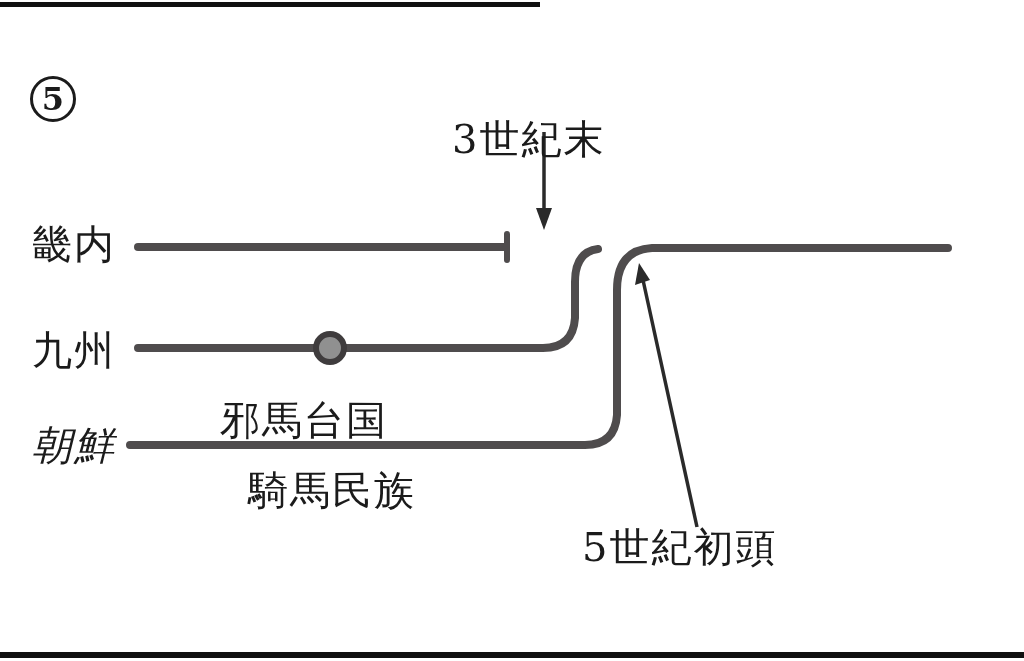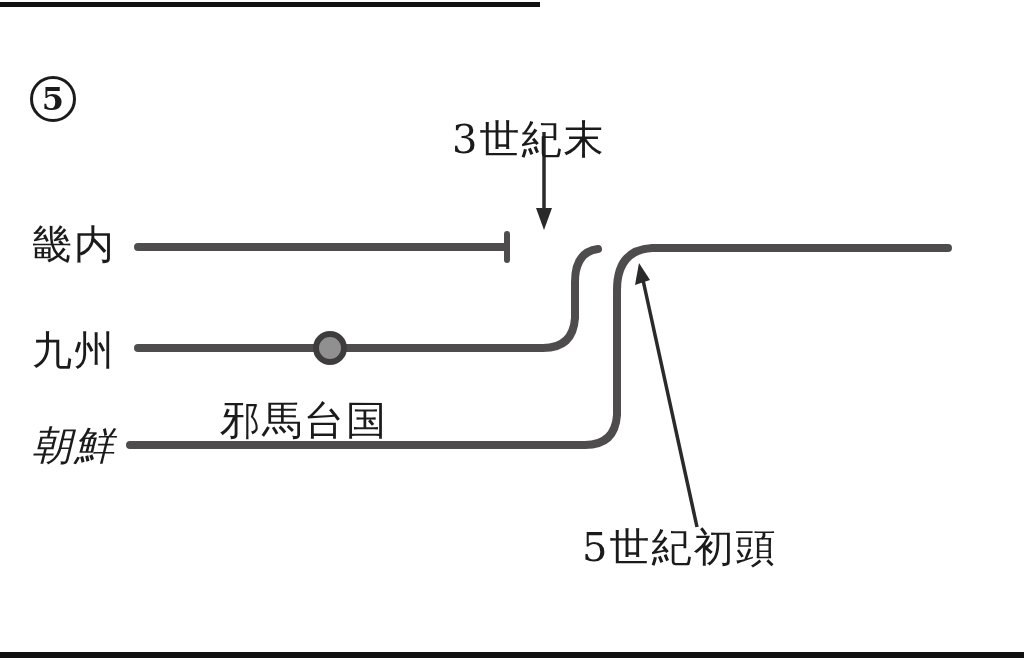--- a/index.html
+++ b/index.html
@@ -100,16 +100,17 @@
 
 
   <div class="label lbl-kinai">畿内</div>
 
   <div class="label lbl-kyushu">九州</div>
 
   <div class="label lbl-chosen">朝鮮</div>
 
   <div class="label lbl-yamataikoku">邪馬台国</div>
 
+  <div class="label lbl-kiba">騎馬民族</div>
 
   <div class="label lbl-fifth-century">5世紀初頭</div>
 
 </div>
 
 </body></html>

